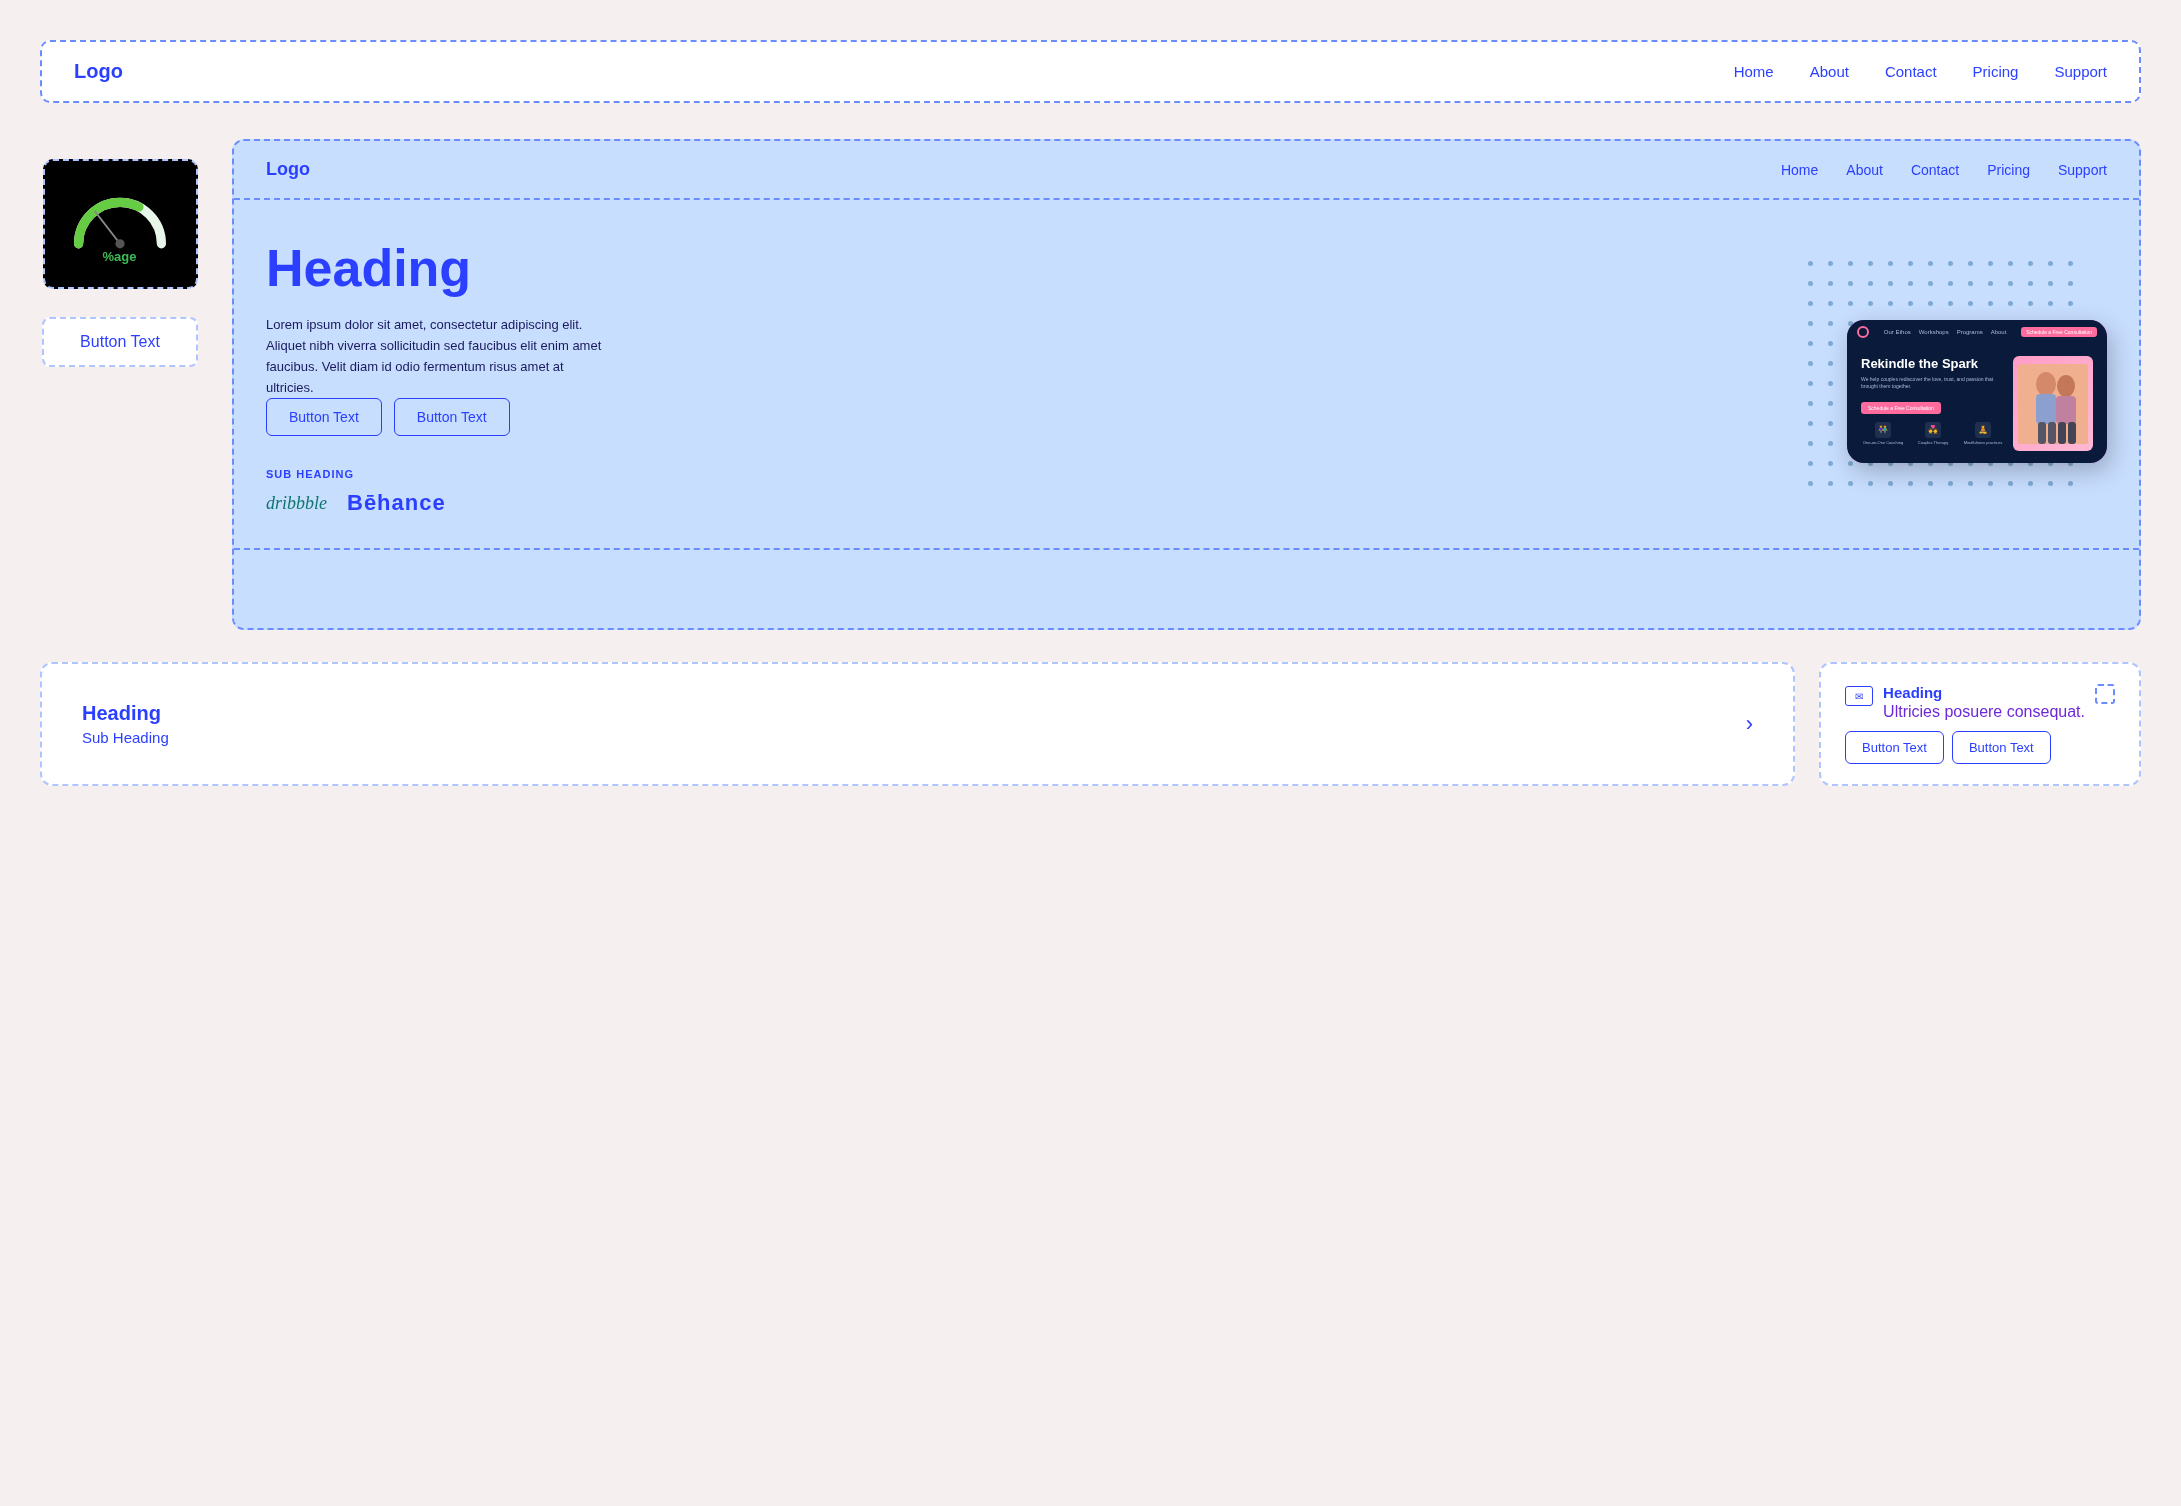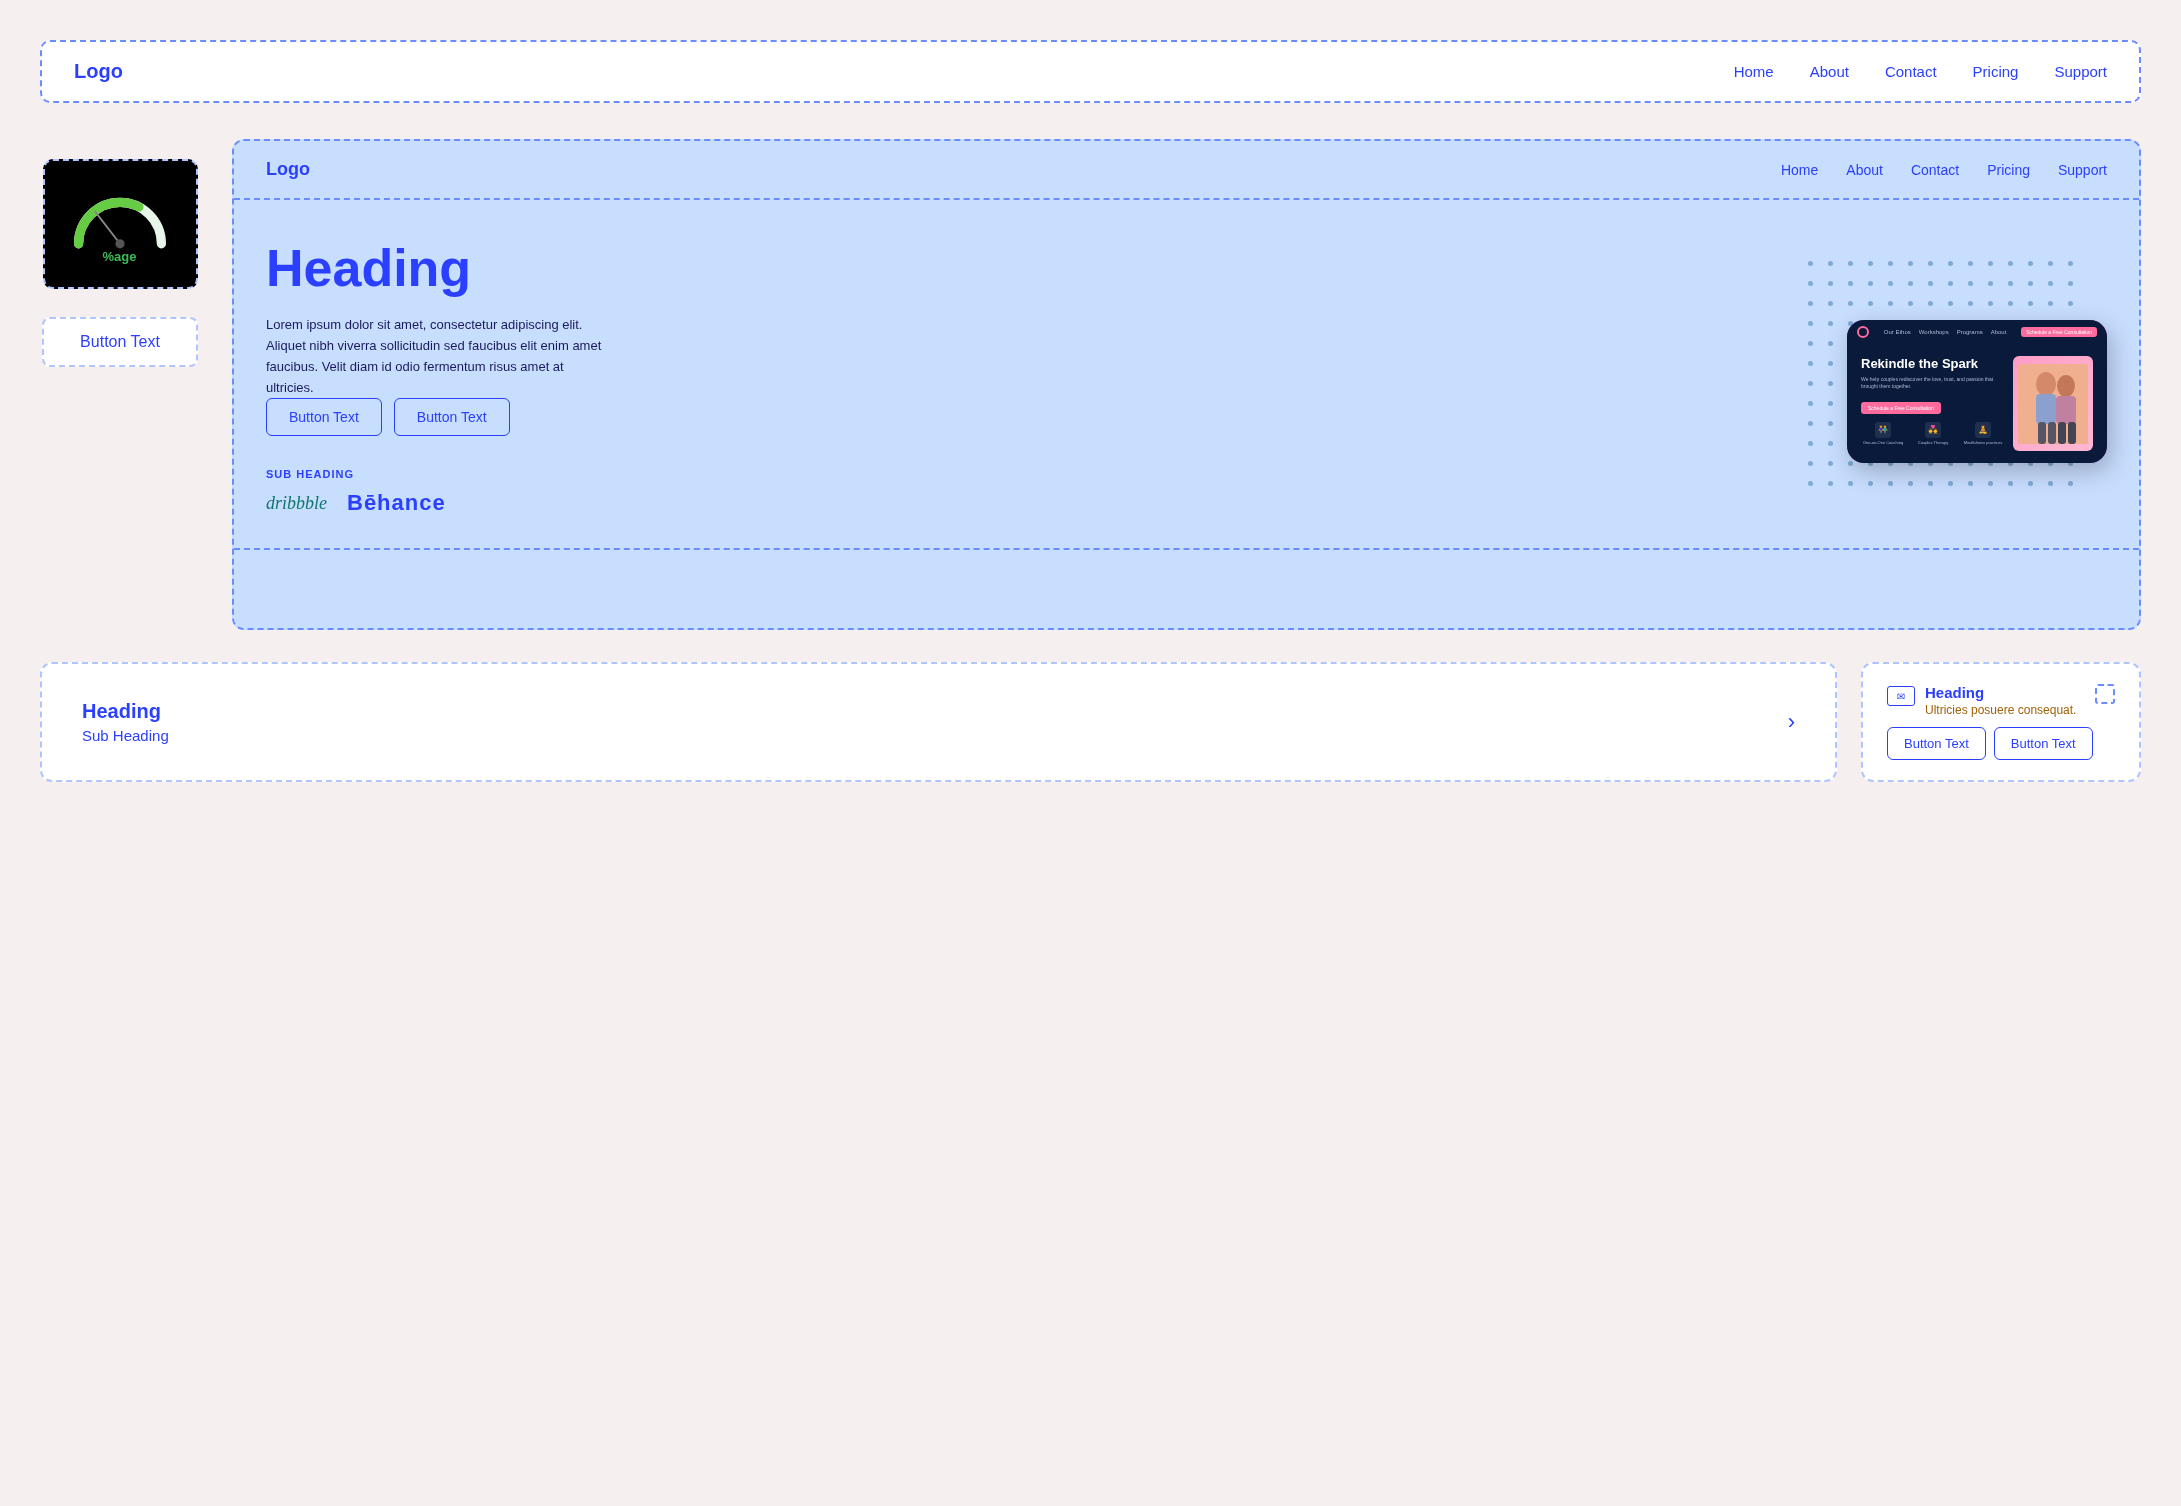--- a/index.html
+++ b/index.html
@@ -408,22 +408,22 @@
       flex-shrink: 0;
       margin-top: 2px;
     }
     .bottom-card-right-text .heading {
       color: #2b3fff;
       font-size: 15px;
       font-weight: 700;
       margin-bottom: 2px;
     }
     .bottom-card-right-text .subtext {
-      color: #a16207;
-      font-size: 12px;
+      color: #6d28d9;
+      font-size: 16px;
     }
     .corner-indicator {
       width: 20px;
       height: 20px;
       border: 2px dashed #6b8cff;
       border-radius: 3px;
       margin-left: auto;
       flex-shrink: 0;
     }
     .bottom-card-right-buttons {

